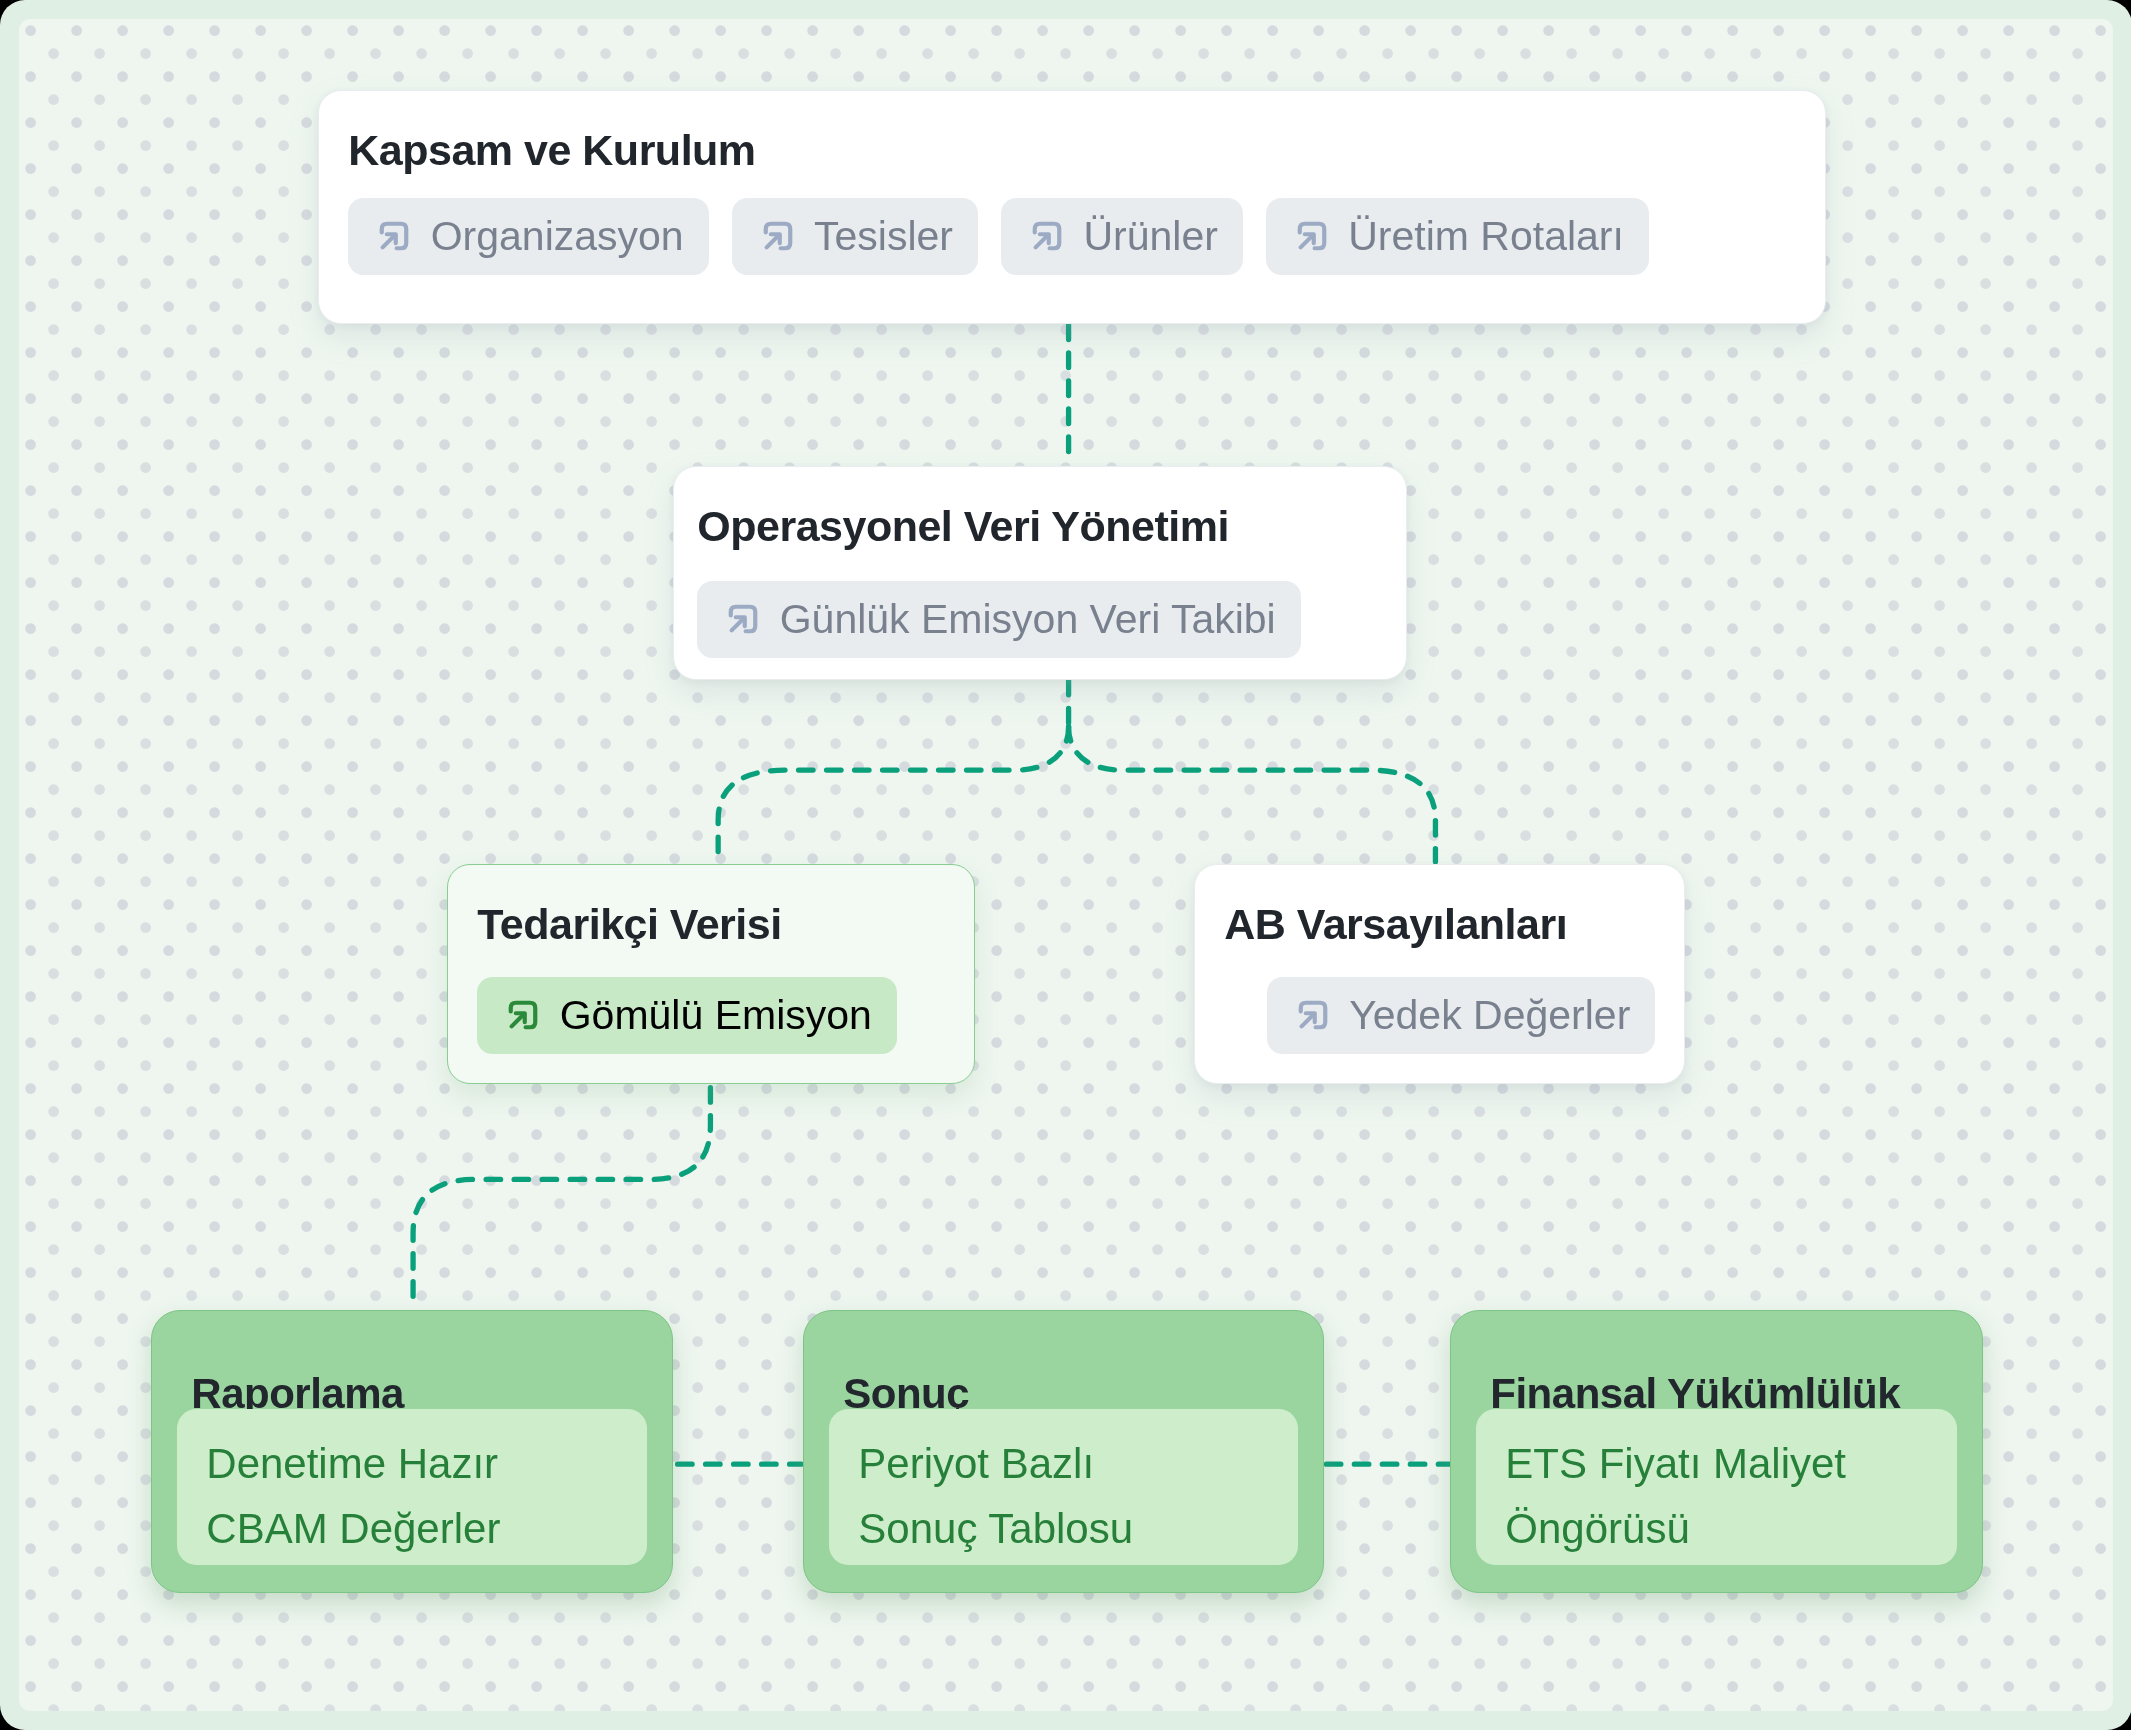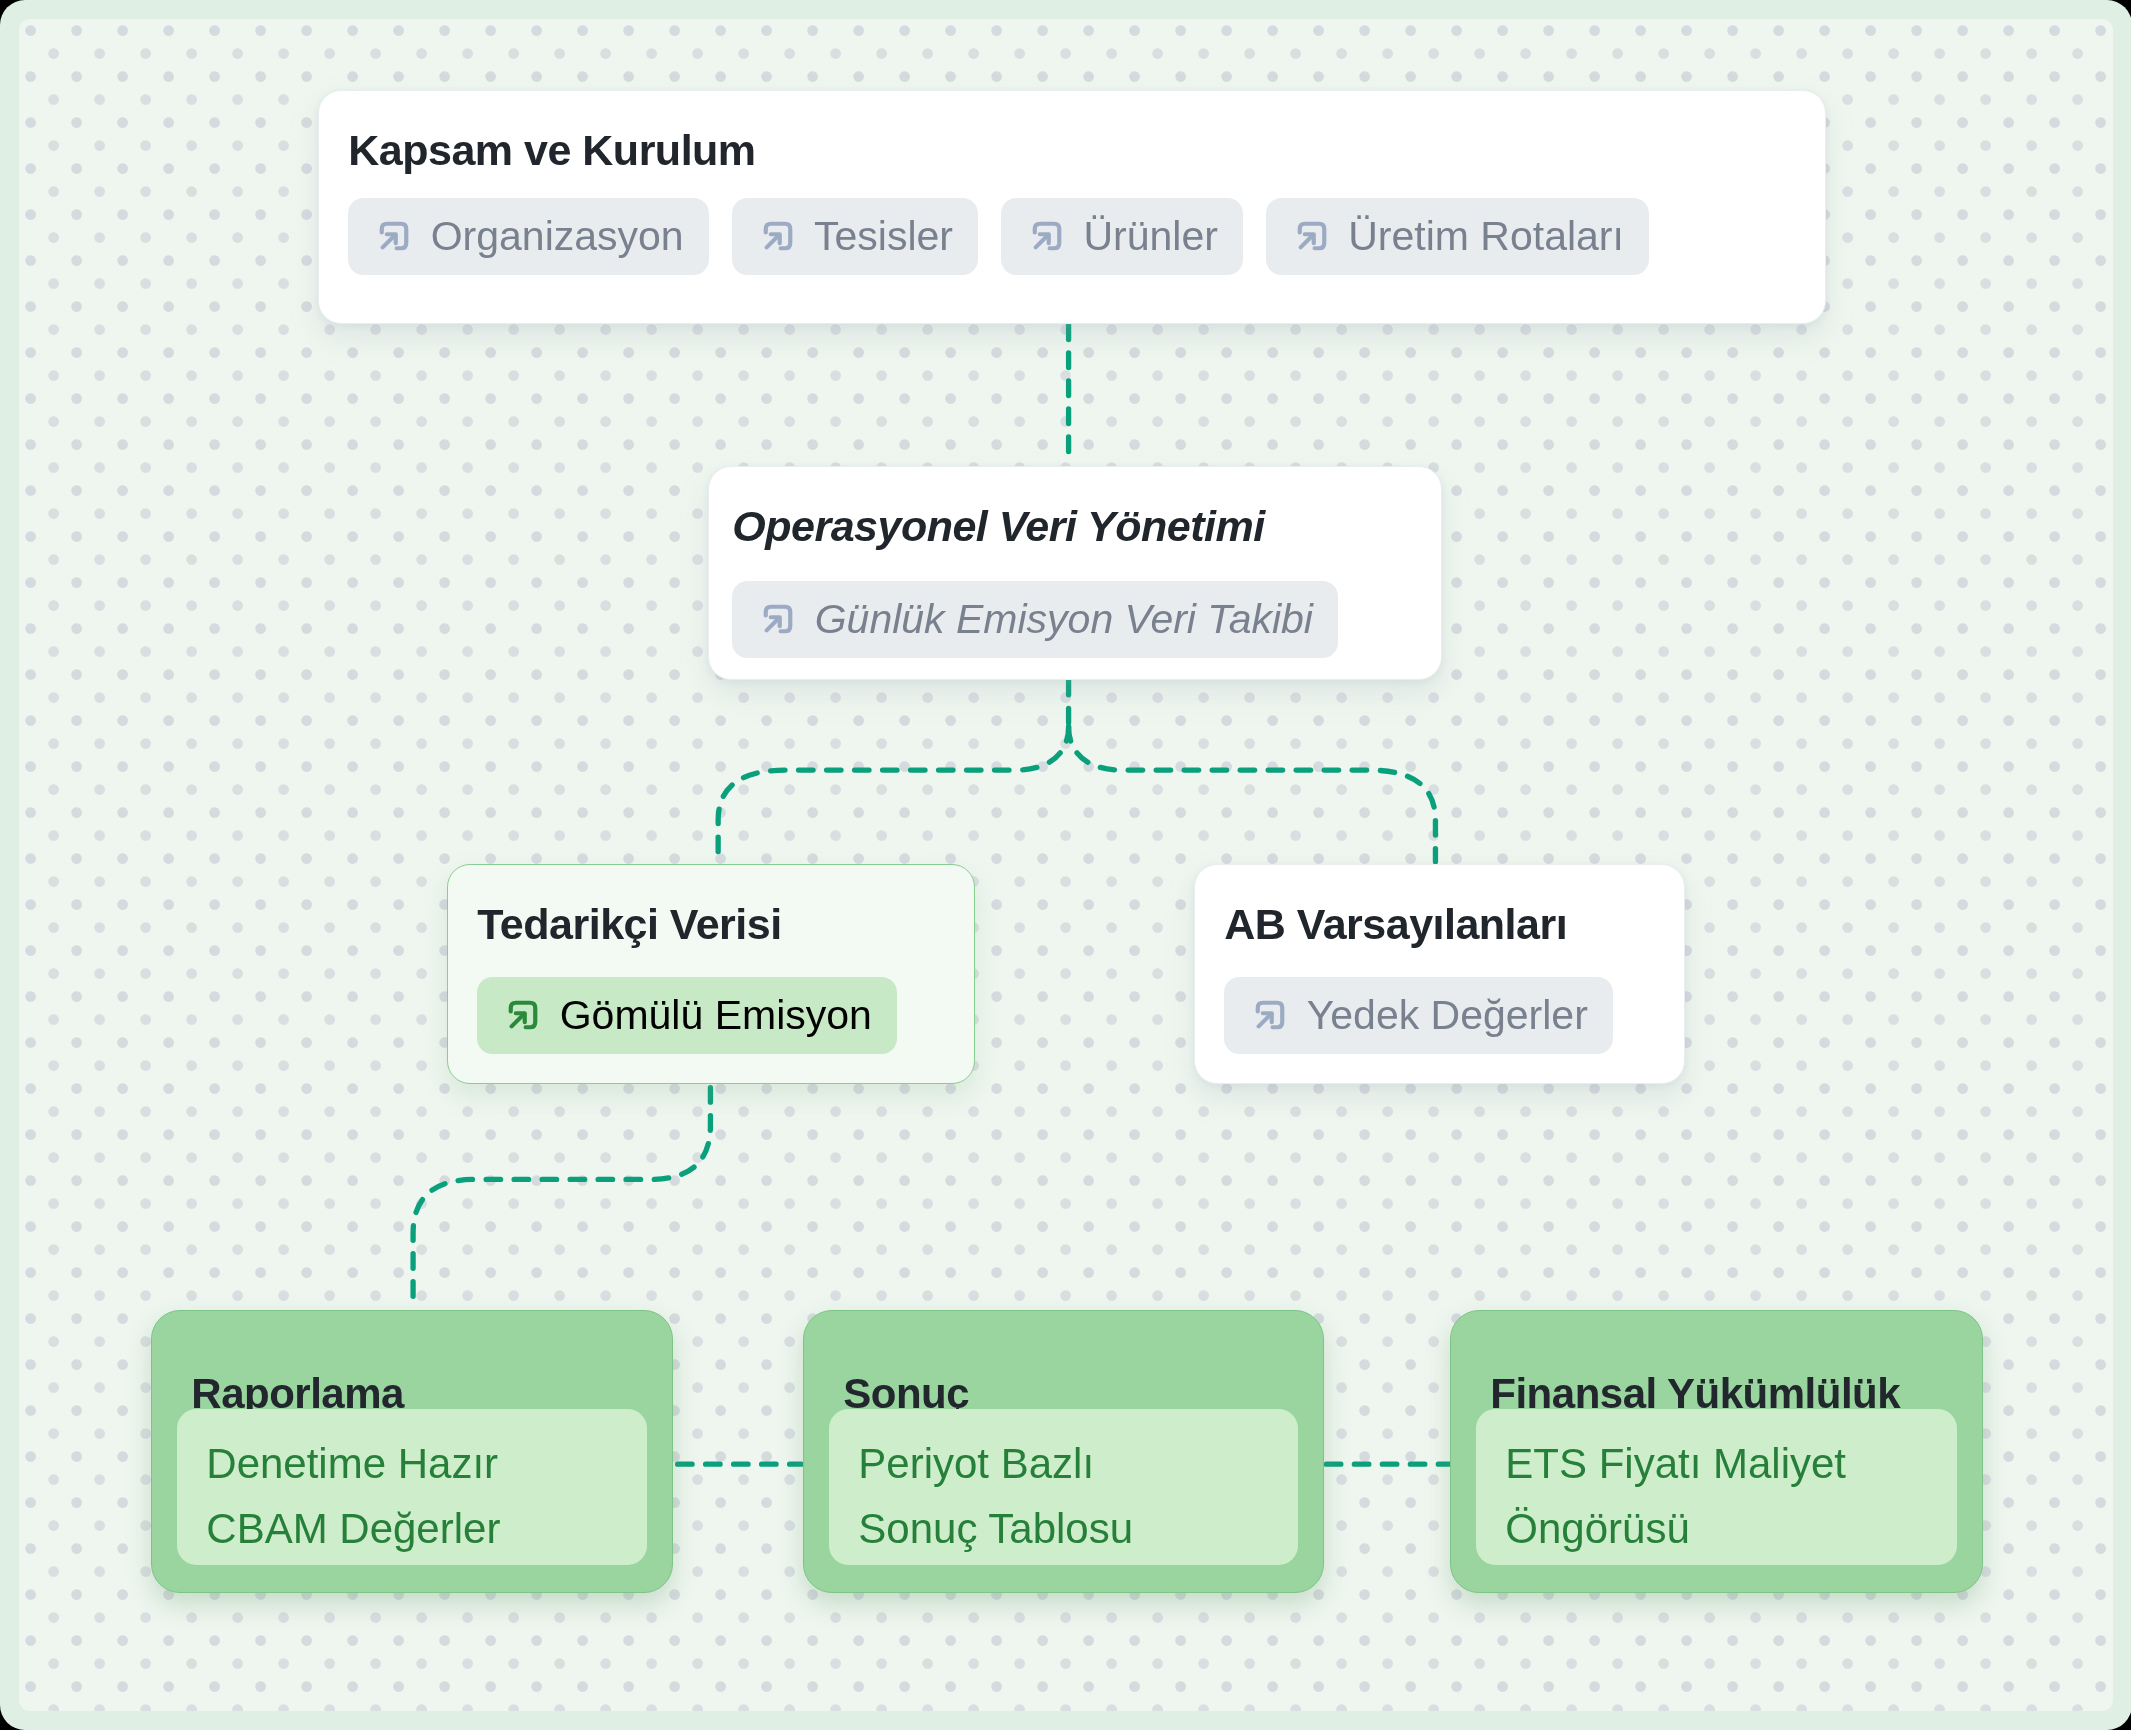--- a/index.html
+++ b/index.html
@@ -91,21 +91,21 @@
                 <path d="M5 10 V8 Q5 5 8 5 H16 Q19 5 19 8 V16 Q19 19 16 19 H13.5"></path>
                 <path d="M5.5 18.5 L12.6 11.4"></path>
                 <path d="M7.9 11 L13 11 L13 16.1"></path>
               </svg>
             <span>Üretim Rotaları</span>
           </span>
         </div>
       </div>
     </div>
 
-    <div class="node white" style="left:689px;top:447px;width:734px;height:214px;font-style:italic;">
+    <div class="node white" style="left:654px;top:447px;width:734px;height:214px;">
       <div class="node-inner" style="padding-left:23px;">
         <div class="node-title">Operasyonel Veri Yönetimi</div>
         <div class="tags-row" style="margin-top:29px;">
           <span class="tag">
             <svg viewBox="0 0 24 24" stroke="currentColor" stroke-width="2.4" stroke-linecap="round" stroke-linejoin="round" fill="none">
                 <path d="M5 10 V8 Q5 5 8 5 H16 Q19 5 19 8 V16 Q19 19 16 19 H13.5"></path>
                 <path d="M5.5 18.5 L12.6 11.4"></path>
                 <path d="M7.9 11 L13 11 L13 16.1"></path>
               </svg>
             <span>Günlük Emisyon Veri Takibi</span>
@@ -126,21 +126,21 @@
               </svg>
             <span>Gömülü Emisyon</span>
           </span>
         </div>
       </div>
     </div>
 
     <div class="node white" style="left:1175px;top:845px;width:491px;height:220px;">
       <div class="node-inner">
         <div class="node-title">AB Varsayılanları</div>
-        <div class="tags-row" style="margin-top:27px;">
+        <div class="tags-row" style="margin-top:27px;justify-content:flex-end;">
           <span class="tag">
             <svg viewBox="0 0 24 24" stroke="currentColor" stroke-width="2.4" stroke-linecap="round" stroke-linejoin="round" fill="none">
                 <path d="M5 10 V8 Q5 5 8 5 H16 Q19 5 19 8 V16 Q19 19 16 19 H13.5"></path>
                 <path d="M5.5 18.5 L12.6 11.4"></path>
                 <path d="M7.9 11 L13 11 L13 16.1"></path>
               </svg>
             <span>Yedek Değerler</span>
           </span>
         </div>
       </div>

